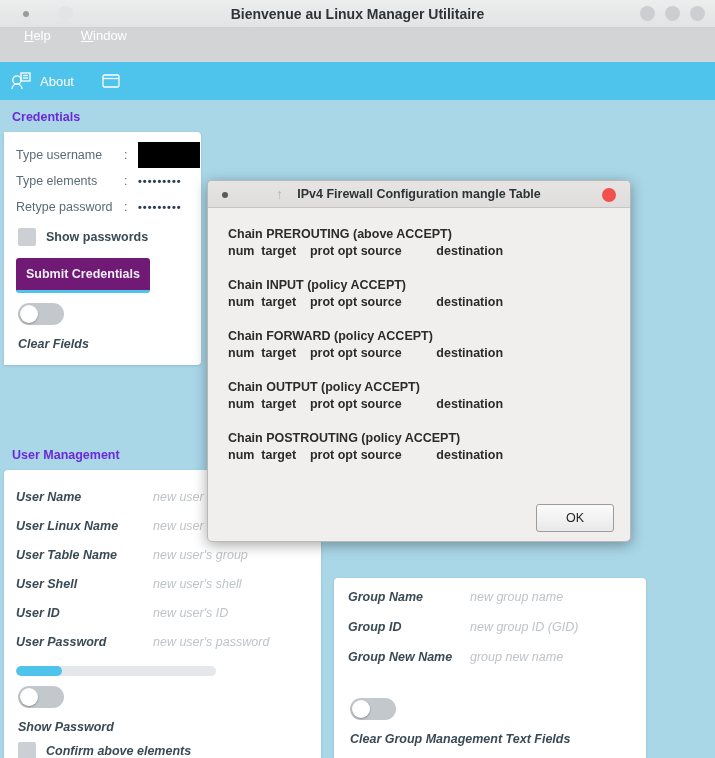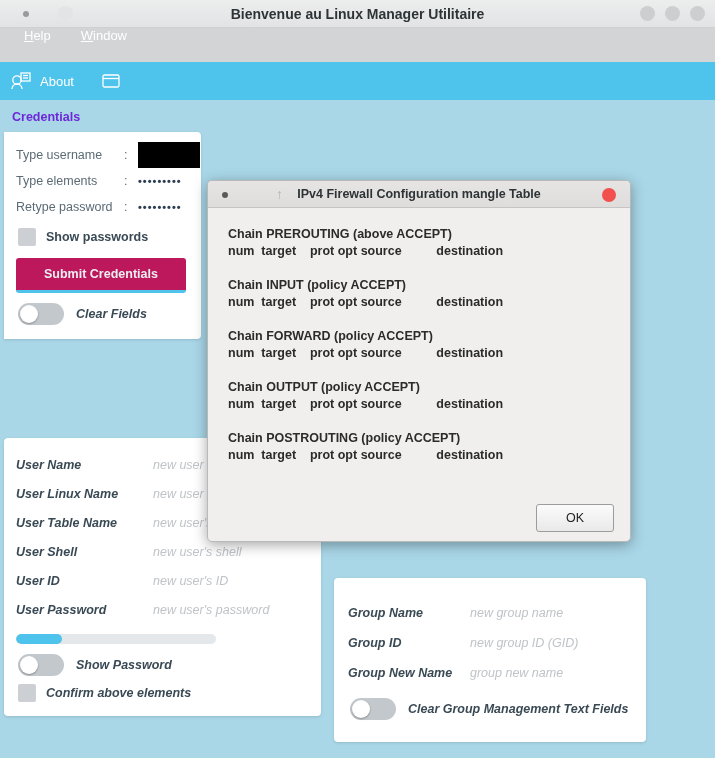--- a/index.html
+++ b/index.html
@@ -67,46 +67,46 @@
   .cred-row .lbl { font-size: 12.5px; color: #5b6b75; width: 108px; }
   .cred-row .colon { font-size: 12.5px; color: #5b6b75; width: 14px; }
   .cred-row .blackfield { width: 62px; height: 26px; background: #000; }
   .cred-row .dots { font-size: 11px; color: #2b3d52; letter-spacing: 1px; font-weight: bold; }
 
   .chkrow { display: flex; align-items: center; gap: 10px; padding: 8px 0 0 14px; }
   .chkbox { width: 18px; height: 18px; background: #ccd0d4; border-radius: 2px; }
   .chklabel { font-size: 12.5px; font-weight: bold; color: #3a4a55; }
 
   .btn-grey {
-    background: #be185d; color: #eceff1; border: none; border-radius: 3px;
+    background: #701a75; color: #eceff1; border: none; border-radius: 3px;
     font-size: 12.5px; font-weight: bold; font-family: inherit;
-    padding: 9px 28px; cursor: pointer;
+    padding: 9px 10px; cursor: pointer;
   }
   #submit-cred { margin: 12px 0 0 12px; border-bottom: 3px solid #4ec3ec; }
 
   .toggle { width: 46px; height: 22px; border-radius: 11px; background: #c3c8cc; position: relative; flex: none; }
   .toggle .knob { position: absolute; top: 2px; left: 2px; width: 18px; height: 18px; border-radius: 50%; background: #fff; box-shadow: 0 1px 2px rgba(0,0,0,.3); }
   .toggle.on { background: #4ec3ec; }
   .toggle.on .knob { left: 26px; }
-  .togglerow { display: flex; align-items: center; gap: 12px; padding: 10px 0 0 14px; }
+  .togglerow { display: flex; gap: 12px; padding: 10px 0 0 14px; flex-direction: column; }
   .togglelabel { font-size: 12.5px; font-weight: bold; font-style: italic; color: #3a4a55; }
 
   
   #usermgmt { position: absolute; left: 0; top: 338px; width: 325px; }
   #usermgmt .card { margin: 0 4px 0 4px; padding: 12px 0 14px 0; }
   .um-row { display: flex; align-items: center; height: 29px; padding-left: 12px; gap: 21px; }
   .um-row .lbl { font-size: 12.5px; font-weight: bold; font-style: italic; color: #3a4a55; width: 116px; }
   .um-row .ph { font-size: 12.5px; font-style: italic; color: #bfc4c8; }
   .progress { margin: 10px 0 0 12px; width: 200px; height: 10px; border-radius: 5px; background: #e4e8ea; overflow: hidden; }
   .progress .bar { height: 100%; width: 23%; background: #4ec3ec; border-radius: 5px; }
 
   
   #groupmgmt { position: absolute; left: 330px; top: 478px; width: 320px; }
   #groupmgmt .card { margin: 0 4px; padding: 12px 0 14px 0; }
-  .gm-row { display: flex; align-items: flex-end; height: 30px; padding-left: 14px; }
+  .gm-row { display: flex; align-items: flex-start; height: 30px; padding-left: 14px; }
   .gm-row .lbl { font-size: 12.5px; font-weight: bold; font-style: italic; color: #3a4a55; width: 122px; }
   .gm-row .ph { font-size: 12.5px; font-style: italic; color: #bfc4c8; }
 
   
   #dialog {
     position: absolute; left: 207px; top: 80px; width: 424px; height: 362px;
     background: #f0efee; border-radius: 5px;
     box-shadow: 0 3px 14px rgba(0,0,0,.35);
     border: 1px solid #b9b9b8; overflow: hidden;
   }
@@ -205,20 +205,21 @@
       <div class="togglerow">
         <span class="toggle">
             <span class="knob"></span>
           </span>
         <span class="togglelabel">Clear Fields</span>
       </div>
     </div>
   </section>
 
   <section id="usermgmt">
+    <div class="panel-title">User Management</div>
     <div class="card">
       <div class="um-row">
         <span class="lbl">User Name</span>
         <span class="ph">new user username</span>
       </div>
       <div class="um-row">
         <span class="lbl">User Linux Name</span>
         <span class="ph">new user real name</span>
       </div>
       <div class="um-row">

